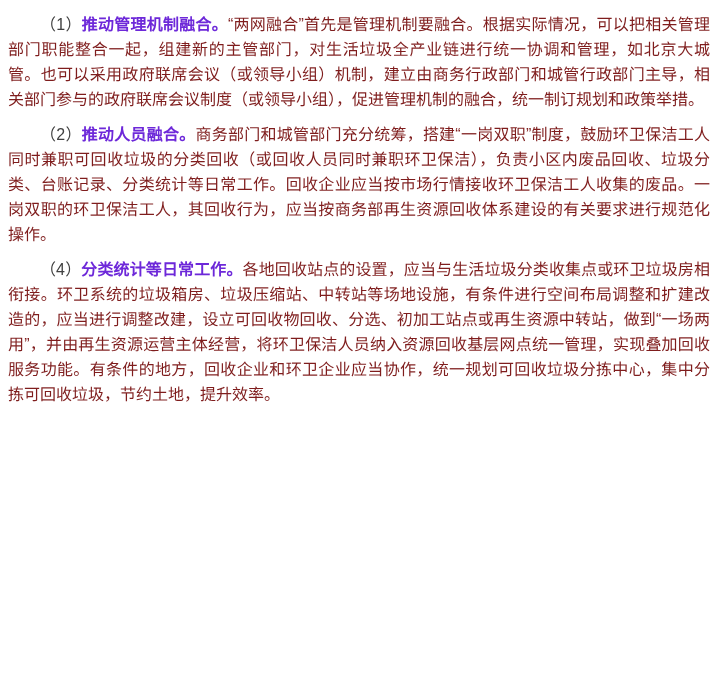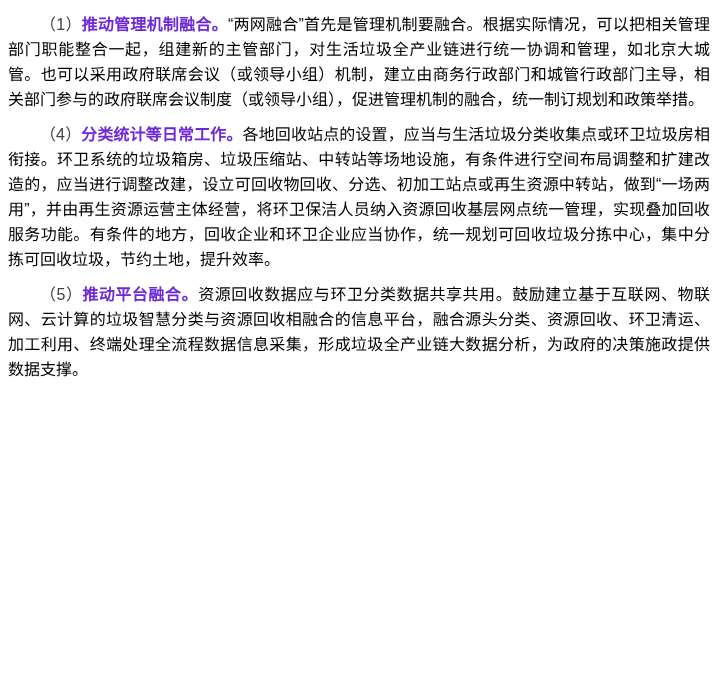--- a/index.html
+++ b/index.html
@@ -25,35 +25,35 @@
     text-align: justify;
   }
   .para-num {
     color: #404040;
   }
   .para-heading {
     color: #6d28d9;
     font-weight: bold;
   }
   .para-body {
-    color: #000000;
+    color: #7f1d1d;
   }
 </style>
 </head>
 <body>
 
 <div class="doc">
 
   <p class="para">
     <span class="para-num">（1）</span><span class="para-heading">推动管理机制融合。</span><span class="para-body">“两网融合”首先是管理机制要融合。根据实际情况，可以把相关管理部门职能整合一起，组建新的主管部门，对生活垃圾全产业链进行统一协调和管理，如北京大城管。也可以采用政府联席会议（或领导小组）机制，建立由商务行政部门和城管行政部门主导，相关部门参与的政府联席会议制度（或领导小组），促进管理机制的融合，统一制订规划和政策举措。</span>
   </p>
 
+  <p class="para">
+    <span class="para-num">（2）</span><span class="para-heading">推动人员融合。</span><span class="para-body">商务部门和城管部门充分统筹，搭建“一岗双职”制度，鼓励环卫保洁工人同时兼职可回收垃圾的分类回收（或回收人员同时兼职环卫保洁），负责小区内废品回收、垃圾分类、台账记录、分类统计等日常工作。回收企业应当按市场行情接收环卫保洁工人收集的废品。一岗双职的环卫保洁工人，其回收行为，应当按商务部再生资源回收体系建设的有关要求进行规范化操作。</span>
+  </p>
 
 
   <p class="para">
     <span class="para-num">（4）</span><span class="para-heading">分类统计等日常工作。</span><span class="para-body">各地回收站点的设置，应当与生活垃圾分类收集点或环卫垃圾房相衔接。环卫系统的垃圾箱房、垃圾压缩站、中转站等场地设施，有条件进行空间布局调整和扩建改造的，应当进行调整改建，设立可回收物回收、分选、初加工站点或再生资源中转站，做到“一场两用”，并由再生资源运营主体经营，将环卫保洁人员纳入资源回收基层网点统一管理，实现叠加回收服务功能。有条件的地方，回收企业和环卫企业应当协作，统一规划可回收垃圾分拣中心，集中分拣可回收垃圾，节约土地，提升效率。</span>
   </p>
 
-  <p class="para">
-    <span class="para-num">（5）</span><span class="para-heading">推动平台融合。</span><span class="para-body">资源回收数据应与环卫分类数据共享共用。鼓励建立基于互联网、物联网、云计算的垃圾智慧分类与资源回收相融合的信息平台，融合源头分类、资源回收、环卫清运、加工利用、终端处理全流程数据信息采集，形成垃圾全产业链大数据分析，为政府的决策施政提供数据支撑。</span>
-  </p>
 
 </div>
 
 </body></html>

